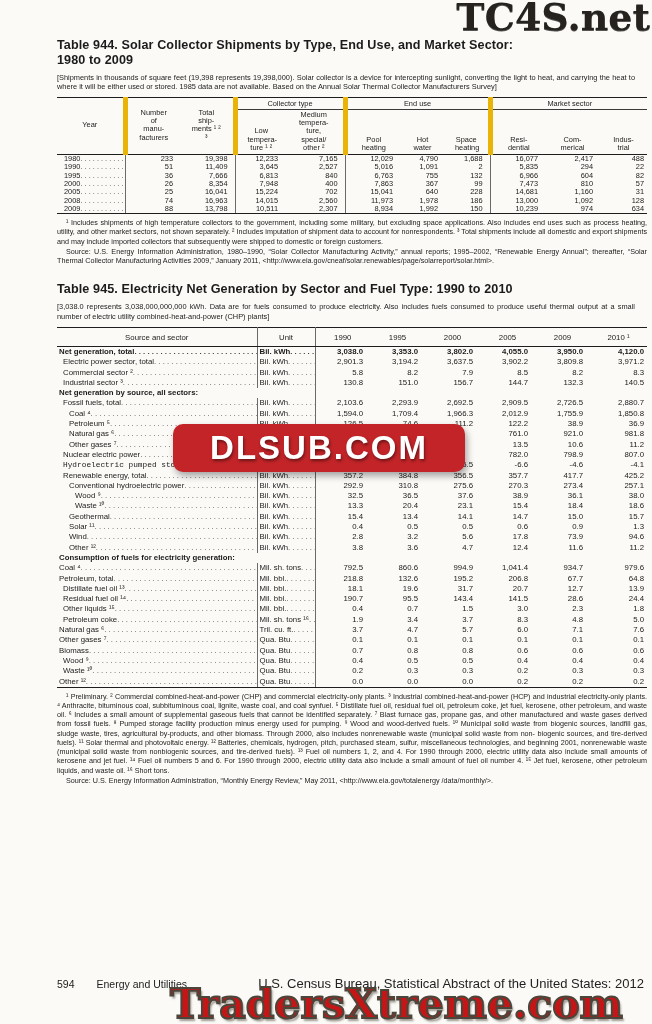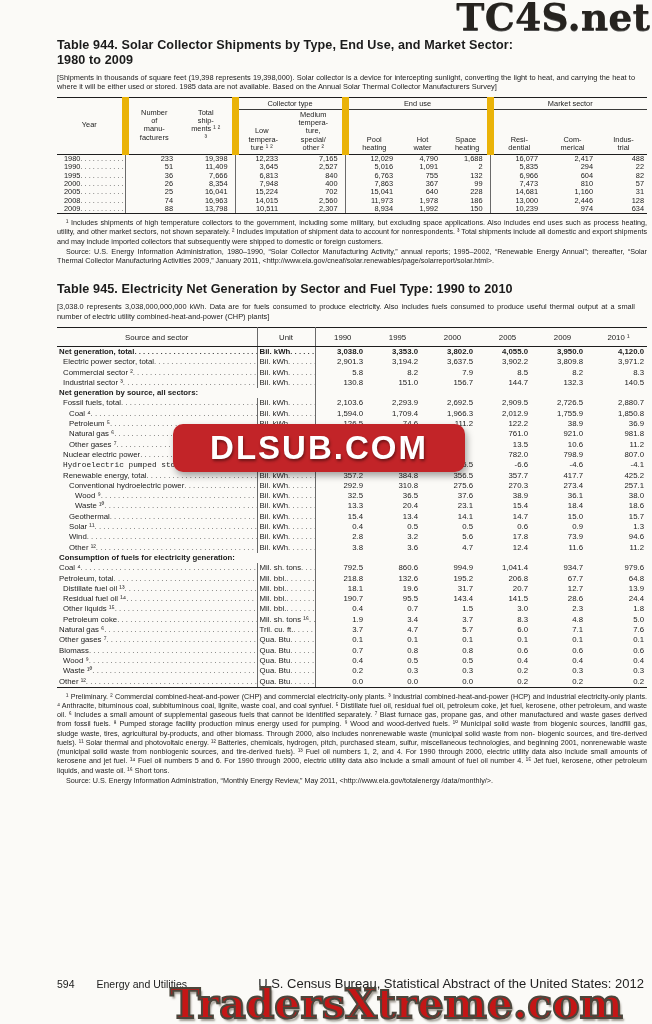--- a/index.html
+++ b/index.html
@@ -53,21 +53,21 @@
   td:last-child.num{padding-right:3px}
   tr.b td{font-weight:bold}
   
   .t944tbl{margin-top:5px;font-size:7.4px;border-top:1px solid #1e1e1e}
   .t944tbl thead th{border-bottom:1px solid #1e1e1e;line-height:1.12;vertical-align:bottom}
   .t944tbl thead th.thmid{vertical-align:middle}
   .t944tbl thead th.grp{border-bottom:1px solid #3a3a3a;padding:2px 0 1px;vertical-align:middle}
   .t944tbl tbody td{line-height:8.3px;height:8.3px}
   .t944tbl tbody tr:last-child td{border-bottom:1px solid #1e1e1e}
   .t944tbl .stub .lab{padding-left:7px}
-  .t944tbl .vl{border-left:7px solid #eab308}
+  .t944tbl .vl{border-left:5px solid #eab308}
   .t944tbl tbody td:nth-child(2),
   .t944tbl tbody td:nth-child(4),
   .t944tbl tbody td:nth-child(6),
   .t944tbl tbody td:nth-child(9){border-left:1px solid #6a6a6a}
   
   .twrap{position:relative;margin-top:6px}
   .t945tbl{font-size:7.8px;border-top:1px solid #1e1e1e}
   .t945tbl thead th{border-bottom:1px solid #1e1e1e;padding:5px 1px 4px;vertical-align:middle}
   .t945tbl thead th.stubh{}
   .t945tbl tbody td{line-height:10.3px;height:10.3px}
@@ -243,21 +243,21 @@
               </div>
             </td>
             <td class="num">74</td>
             <td class="num">16,963</td>
             <td class="num">14,015</td>
             <td class="num">2,560</td>
             <td class="num">11,973</td>
             <td class="num">1,978</td>
             <td class="num">186</td>
             <td class="num">13,000</td>
-            <td class="num">2,446</td>
+            <td class="num">1,092</td>
             <td class="num">128</td>
           </tr>
           <tr>
             <td class="stub">
               <div class="fx">
                 <span class="lab">2009</span>
                 <span class="leader"></span>
               </div>
             </td>
             <td class="num">88</td>

